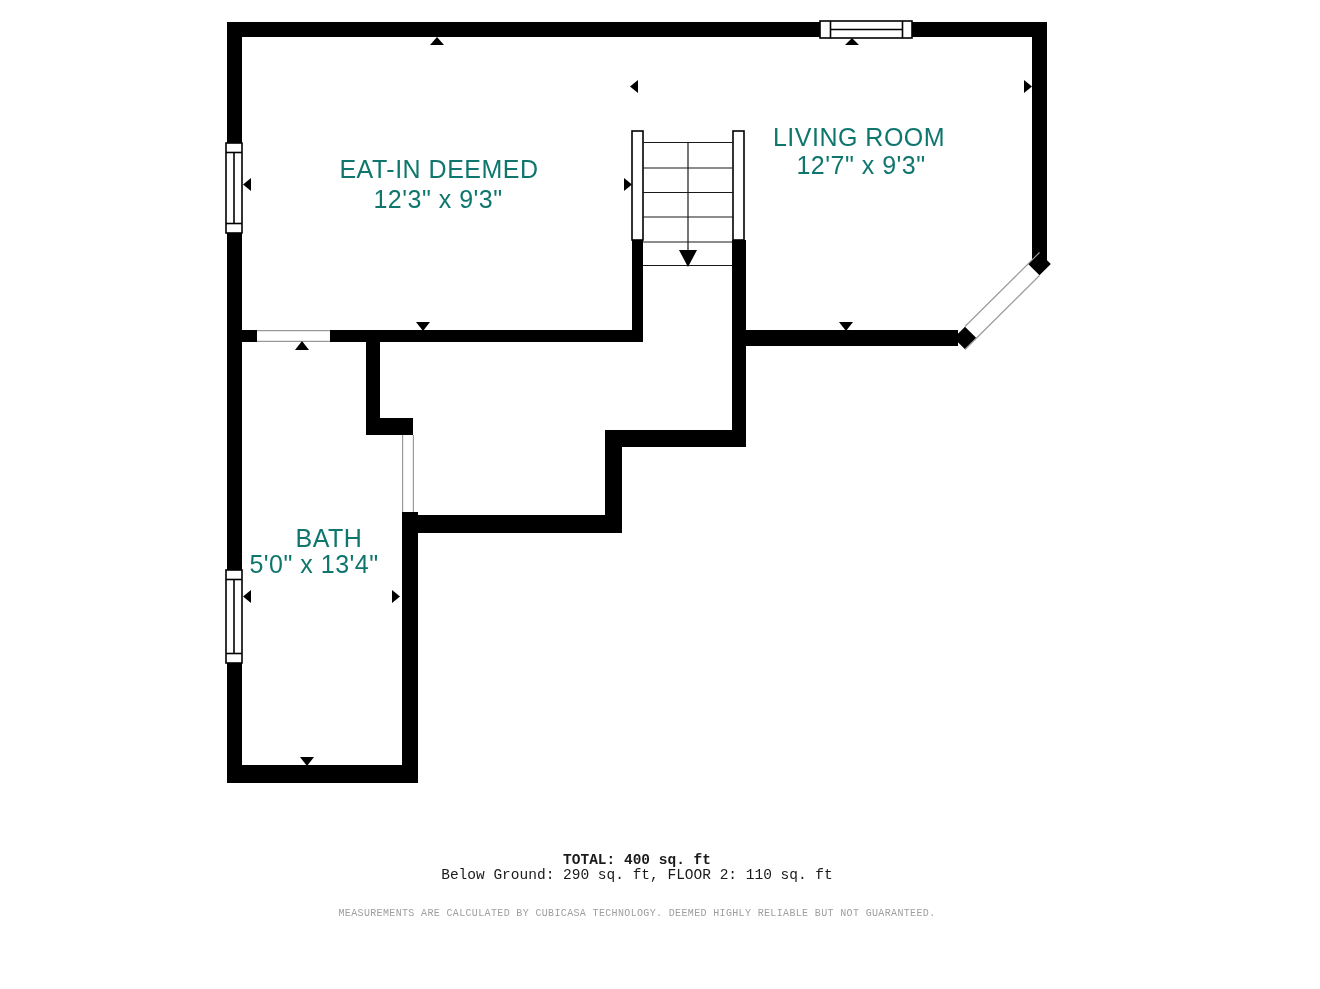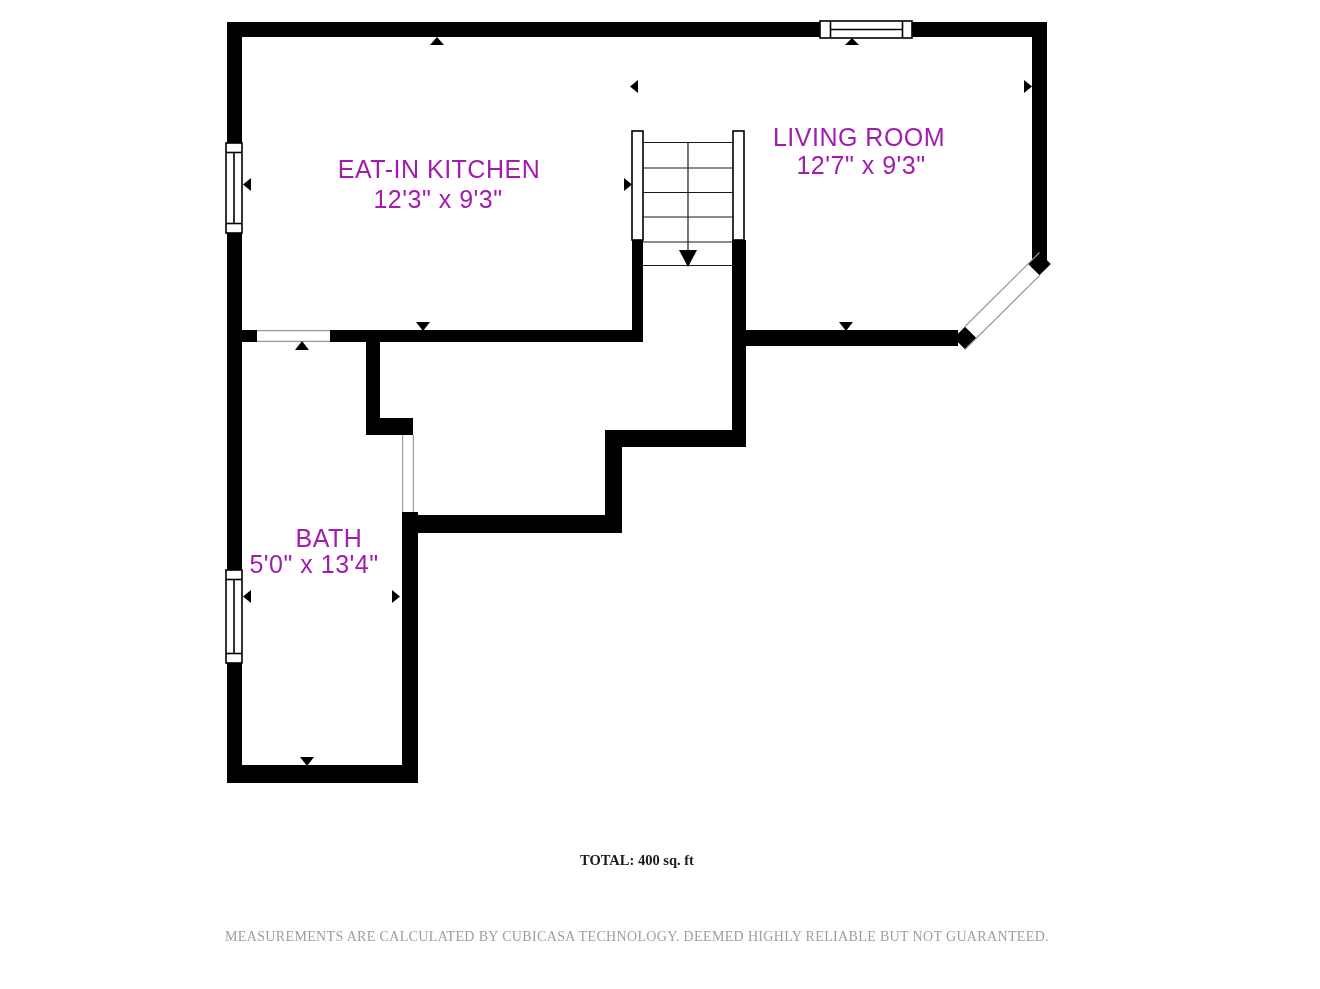--- a/index.html
+++ b/index.html
@@ -19,38 +19,37 @@
     position: absolute;
     left: 0;
     top: 0;
   }
   .room-label {
     position: absolute;
     transform: translate(-50%, -50%);
     white-space: nowrap;
     font-family: "Liberation Sans", sans-serif;
     font-size: 25px;
-    color: #a21caf;
+    color: #0f766e;
     letter-spacing: 0.5px;
   }
   .summary-line {
     position: absolute;
     transform: translate(-50%, -50%);
     white-space: nowrap;
-    font-family: Liberation Serif, serif;
+    font-family: Liberation Mono, monospace;
     color: #1a1a1a;
     text-align: center;
   }
   .summary-total   { font-size: 14.5px; font-weight: bold; }
   .summary-sub     { font-size: 14.5px; }
   .summary-disclaimer {
-    font-size: 14px;
+    font-size: 10px;
     color: #9e9e9e;
     letter-spacing: 0.35px;
-    margin-top: 24px;
   }
 </style>
 </head>
 <body>
 
 <div class="canvas">
 
   <svg class="plan" width="1320" height="989" viewBox="0 0 1320 989">
 
     <g fill="#000000">
@@ -130,25 +129,26 @@
       <polygon points="1024,80 1024,93 1032,86.5"></polygon>
       <polygon points="839,322 853,322 846,331"></polygon>
       <polygon points="416,322 430,322 423,331"></polygon>
       <polygon points="295,350 309,350 302,341"></polygon>
       <polygon points="251,590 251,603 243,596.5"></polygon>
       <polygon points="392,590 392,603 400,596.5"></polygon>
       <polygon points="300,757 314,757 307,766"></polygon>
     </g>
   </svg>
 
-  <div class="room-label" style="left:439px; top:169px">EAT-IN KITCHEN</div>
+  <div class="room-label" style="left:439px; top:169px">EAT-IN DEEMED</div>
   <div class="room-label" style="left:438px; top:199px">12'3" x 9'3"</div>
 
   <div class="room-label" style="left:859px; top:137px">LIVING ROOM</div>
   <div class="room-label" style="left:861px; top:165px">12'7" x 9'3"</div>
 
   <div class="room-label" style="left:329px; top:538px">BATH</div>
   <div class="room-label" style="left:314px; top:564px">5'0" x 13'4"</div>
 
   <div class="summary-line summary-total" style="left:637px; top:860px">TOTAL: 400 sq. ft</div>
+  <div class="summary-line summary-sub" style="left:637px; top:875px">Below Ground: 290 sq. ft, FLOOR 2: 110 sq. ft</div>
   <div class="summary-line summary-disclaimer" style="left:637px; top:913px">MEASUREMENTS ARE CALCULATED BY CUBICASA TECHNOLOGY. DEEMED HIGHLY RELIABLE BUT NOT GUARANTEED.</div>
 
 </div>
 
 </body></html>

